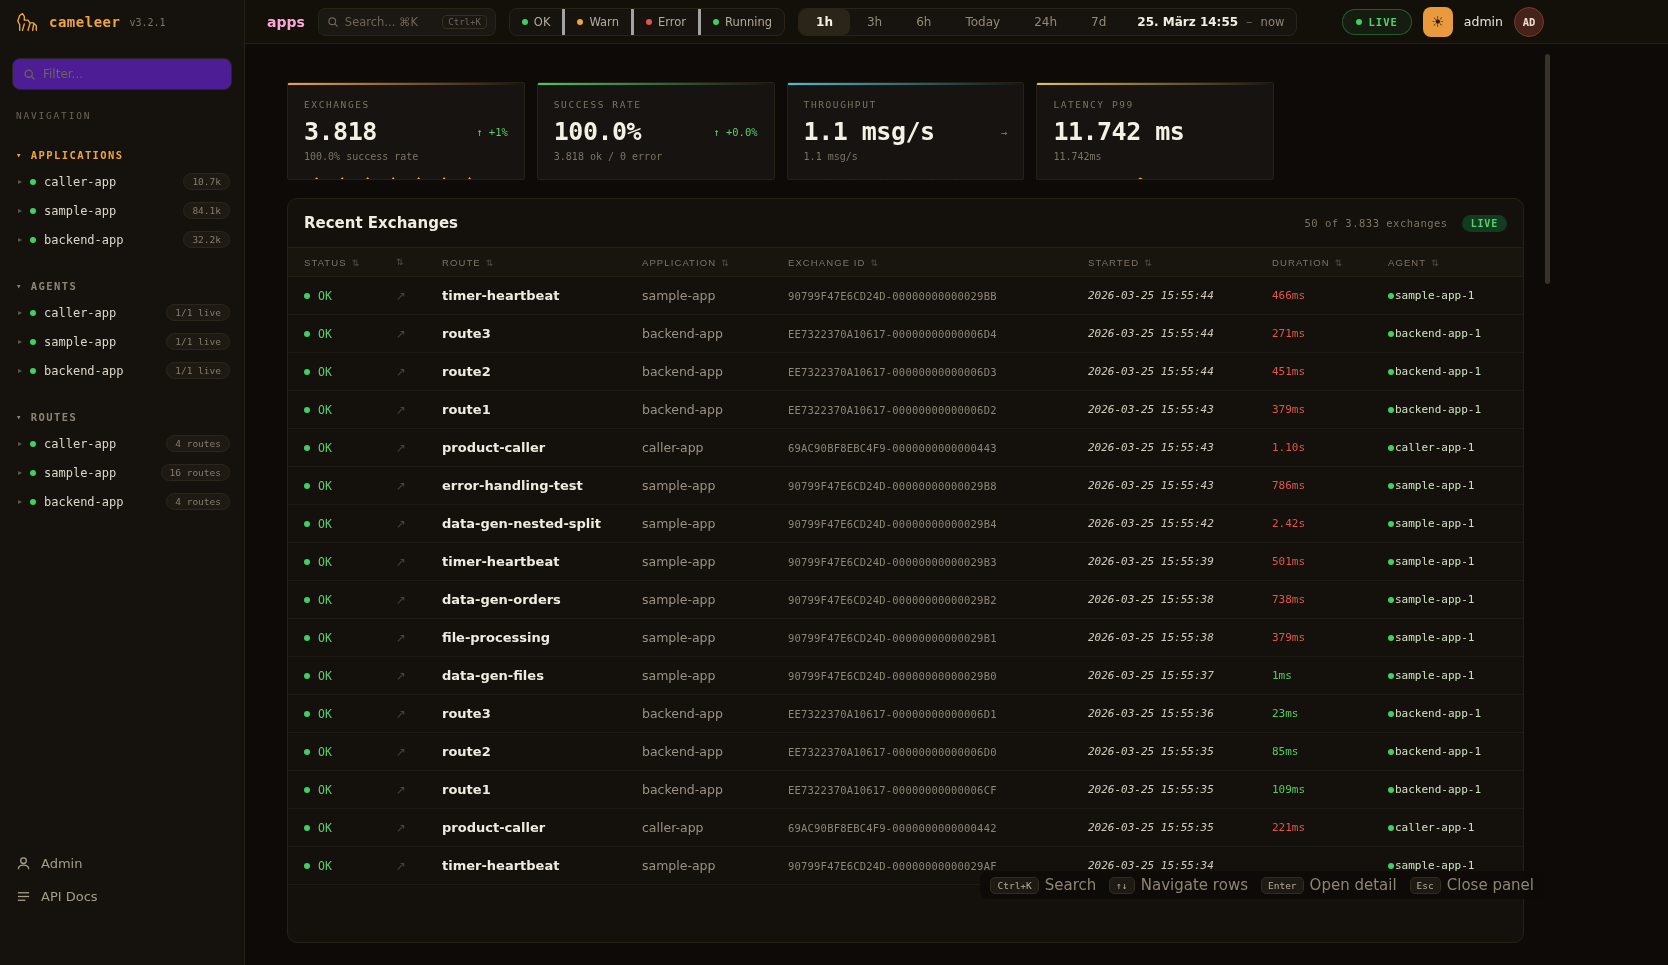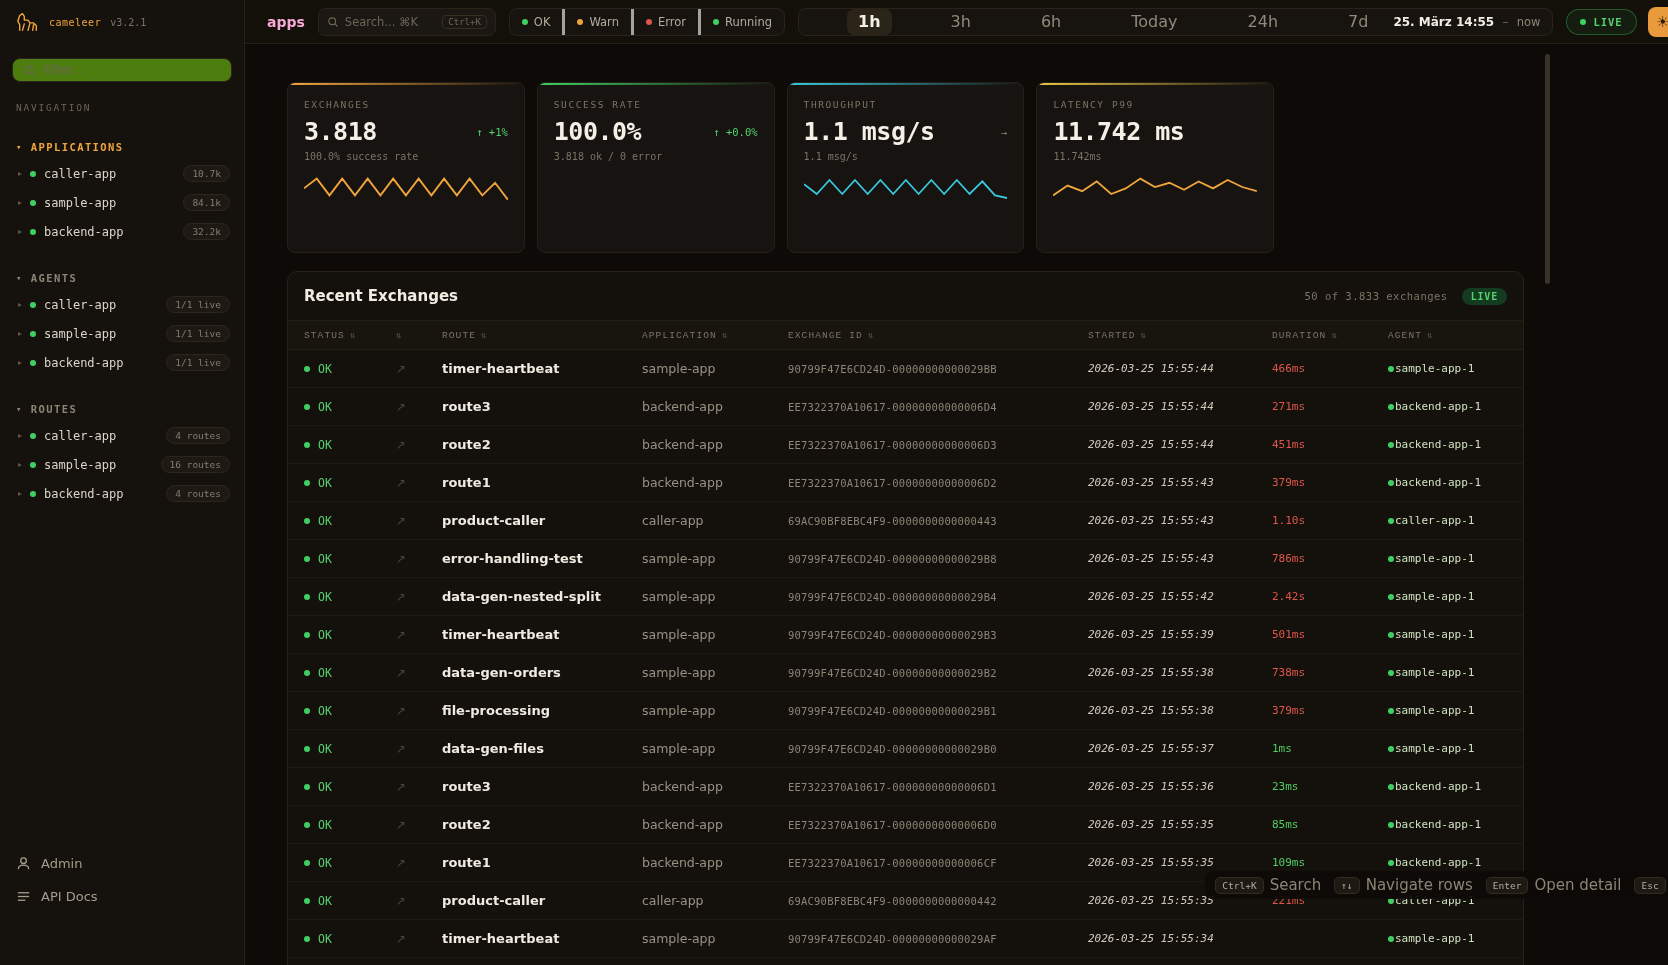--- a/index.html
+++ b/index.html
@@ -9,23 +9,23 @@
     font-family:"DejaVu Sans","Liberation Sans",sans-serif;
     font-size:13px; position:relative;
   }
   button { background:none; border:none; color:inherit; font:inherit; cursor:pointer; }
 
   .app { display:flex; width:1668px; height:965px; }
 
   
   .sidebar { width:245px; min-width:245px; background:#15120d; border-right:1px solid #262017; display:flex; flex-direction:column; }
   .logo-row { height:44px; display:flex; align-items:center; gap:9px; padding:0 16px; }
-  .brand-name { font-family:"DejaVu Sans Mono",monospace; font-weight:normal; font-size:10px; color:#f0a43c; letter-spacing:.5px; }
+  .brand-name { font-family:"DejaVu Sans Mono",monospace; font-weight:bold; font-size:14px; color:#f0a43c; letter-spacing:.5px; }
   .brand-version { font-family:"DejaVu Sans Mono",monospace; font-size:10px; color:#7d7466; }
-  .filter-box { margin:14px 12px 4px; height:24px; background:#4d7c0f; border:1px solid #2b251b; border-radius:8px; display:flex; align-items:center; gap:7px; padding:0 10px; }
+  .filter-box { margin:14px 12px 4px; height:32px; background:#4c1d95; border:1px solid #2b251b; border-radius:8px; display:flex; align-items:center; gap:7px; padding:0 10px; }
   .filter-box svg { flex:none; }
   .filter-input { background:transparent; border:none; outline:none; color:#cfc8bb; width:100%; font-size:12px; font-family:inherit; }
   .filter-input::placeholder { color:#6e6557; }
   .nav-label { padding:16px 16px 2px; font-size:9.5px; letter-spacing:1.8px; color:#6e6557; font-family:"DejaVu Sans Mono",monospace; }
   .sec-head { display:flex; align-items:center; gap:8px; padding:6px 16px; margin-top:20px; font-size:10.5px; font-weight:bold; letter-spacing:1.4px; color:#8d8475; cursor:pointer; font-family:"DejaVu Sans Mono",monospace; }
   .sec-head.accent { color:#f0a43c; }
   .sec-caret { font-size:9px; }
   .nav-item { display:flex; align-items:center; gap:8px; padding:6px 14px 6px 18px; cursor:pointer; }
   .item-caret { color:#5f574a; font-size:8px; }
   .dot { width:6px; height:6px; border-radius:50%; display:inline-block; flex:none; }
@@ -40,55 +40,55 @@
   .topbar { height:44px; min-height:44px; background:#121009; border-bottom:1px solid #242018; display:flex; align-items:center; gap:13px; padding:0 124px 0 22px; }
   .page-label { font-weight:bold; font-size:14px; color:#f9a8d4; }
   .search-box { width:178px; height:28px; background:#1b1712; border:1px solid #292318; border-radius:7px; display:flex; align-items:center; gap:6px; padding:0 8px; }
   .search-input { background:transparent; border:none; outline:none; width:86px; color:#b3aa9b; font-size:11.5px; font-family:inherit; }
   .search-input::placeholder { color:#6e6557; }
   .search-kbd { margin-left:auto; font-family:"DejaVu Sans Mono",monospace; font-size:9px; color:#6e6557; border:1px solid #352e21; border-radius:4px; padding:1px 5px; }
   .chip-group, .range-group { display:flex; align-items:center; height:28px; background:#17130e; border:1px solid #29231a; border-radius:8px; overflow:hidden; }
   .chip { display:flex; align-items:center; gap:6px; padding:0 12px; height:100%; font-size:11.5px; color:#b3aa9b; cursor:pointer; }
   .chip + .chip { border-left:3px solid #a3a3a3; }
   .range-buttons { display:flex; height:100%; align-items:center; }
-  .range-btn { padding:0 11px; height:100%; font-size:16px; color:#93897a;margin-left:48px; }
+  .range-btn { padding:0 17px; height:100%; font-size:12px; color:#93897a; }
   .range-btn.active { background:#2a2419; color:#f5f0e6; font-weight:bold; border-radius:7px; }
   .tb-datetime { font-weight:bold; font-size:12px; color:#f2ede3; margin:0 8px 0 14px; white-space:nowrap; }
   .tb-sep { color:#6e6557; margin-right:8px; }
   .tb-now { color:#8d8475; font-size:11.5px; margin-right:12px; }
   .tb-right { margin-left:auto; display:flex; align-items:center; gap:11px; }
   .live-pill { display:flex; align-items:center; gap:7px; height:26px; padding:0 13px; border-radius:999px; background:rgba(63,207,99,0.07); border:1px solid rgba(63,207,99,0.35); color:#55d16f; font-size:10.5px; font-weight:bold; letter-spacing:1px; font-family:"DejaVu Sans Mono",monospace; cursor:pointer; }
   .theme-btn { width:30px; height:30px; border-radius:8px; background:#e89a3c; color:#2a1c08; font-size:15px; display:flex; align-items:center; justify-content:center; }
   .user-name { font-size:12.5px; color:#e8e2d6; }
   .avatar { width:30px; height:30px; border-radius:50%; background:#45231a; border:1px solid #7a3a28; color:#f3ddd0; font-size:10.5px; font-weight:bold; display:flex; align-items:center; justify-content:center; font-family:"DejaVu Sans Mono",monospace; cursor:pointer; }
 
   
   .content { padding:38px 0 0 42px; width:1279px; }
   .stats-row { display:grid; grid-template-columns:repeat(5,1fr); gap:12px; width:1237px; }
-  .stat-card { position:relative; height:171px; background:#161310; border:1px solid #262017; border-radius:8px; padding:16px 16px 10px; overflow:hidden; }
+  .stat-card { position:relative; height:98px; background:#161310; border:1px solid #262017; border-radius:2px; padding:16px 16px 10px; overflow:hidden; }
   .accent-line { position:absolute; top:0; left:0; right:0; height:2px; }
   .stat-label { font-family:"DejaVu Sans Mono",monospace; font-size:9.5px; letter-spacing:1.6px; color:#7d7466; }
   .stat-value-row { display:flex; align-items:center; margin-top:7px; }
   .stat-value { font-family:"DejaVu Sans Mono",monospace; font-weight:bold; font-size:25px; color:#f5f0e6; letter-spacing:-0.5px; white-space:nowrap; }
   .stat-delta { margin-left:auto; font-family:"DejaVu Sans Mono",monospace; font-size:10.5px; padding-left:6px; }
   .stat-delta.green { color:#55d16f; }
   .stat-delta.muted { color:#8d8475; }
   .stat-sub { margin-top:5px; font-family:"DejaVu Sans Mono",monospace; font-size:10px; color:#7d7466; }
   .spark { display:block; width:100%; height:34px; margin-top:8px; }
 
   
   .exchanges-panel { margin-top:18px; width:1237px; min-height:745px; background:#14110c; border:1px solid #262017; border-radius:10px; overflow:hidden; }
   .panel-head { display:flex; align-items:center; padding:15px 16px; }
   .panel-title { font-size:15px; font-weight:bold; color:#f2ede3; }
   .panel-meta { margin-left:auto; display:flex; align-items:center; gap:14px; }
   .panel-count { font-family:"DejaVu Sans Mono",monospace; font-size:10.5px; color:#7d7466; letter-spacing:.5px; }
   .panel-live { background:#123b20; color:#55d16f; font-family:"DejaVu Sans Mono",monospace; font-size:10px; font-weight:bold; letter-spacing:.8px; padding:3px 9px; border-radius:999px; }
   .thead, .trow { display:grid; grid-template-columns:92px 46px 200px 146px 300px 184px 116px 1fr; align-items:center; padding:0 16px; }
   .thead { height:30px; background:#18140e; border-top:1px solid #241f15; border-bottom:1px solid #241f15; }
-  .th { display:flex; align-items:flex-end; gap:5px; font-family:Liberation Mono, monospace; font-size:9.5px; letter-spacing:1.1px; color:#7d7466; cursor:pointer; }
+  .th { display:flex; align-items:flex-end; gap:5px; font-family:Liberation Sans, sans-serif; font-size:9.5px; letter-spacing:1.1px; color:#7d7466; cursor:pointer; }
   .sort { color:#554e41; font-size:9px; }
   .trow { height:38px; border-bottom:1px solid #1d1913; cursor:pointer; }
   .cell-status { display:flex; align-items:center; gap:8px; font-family:"DejaVu Sans Mono",monospace; font-size:11.5px; color:#55d16f; }
   .cell-expand { color:#4a4337; font-size:12px; }
   .cell-route { font-size:13px; font-weight:bold; color:#f0ebe1; }
   .cell-app { font-size:12.5px; color:#9a9184; }
   .cell-id { font-family:"DejaVu Sans Mono",monospace; font-size:10.5px; color:#8d8578; letter-spacing:.2px; }
   .cell-started { font-family:"DejaVu Sans Mono",monospace; font-size:11px; color:#cfc8ba;font-style:italic; }
   .cell-dur { font-family:"DejaVu Sans Mono",monospace; font-size:11px; }
   .cell-dur.slow { color:#e0564a; }

